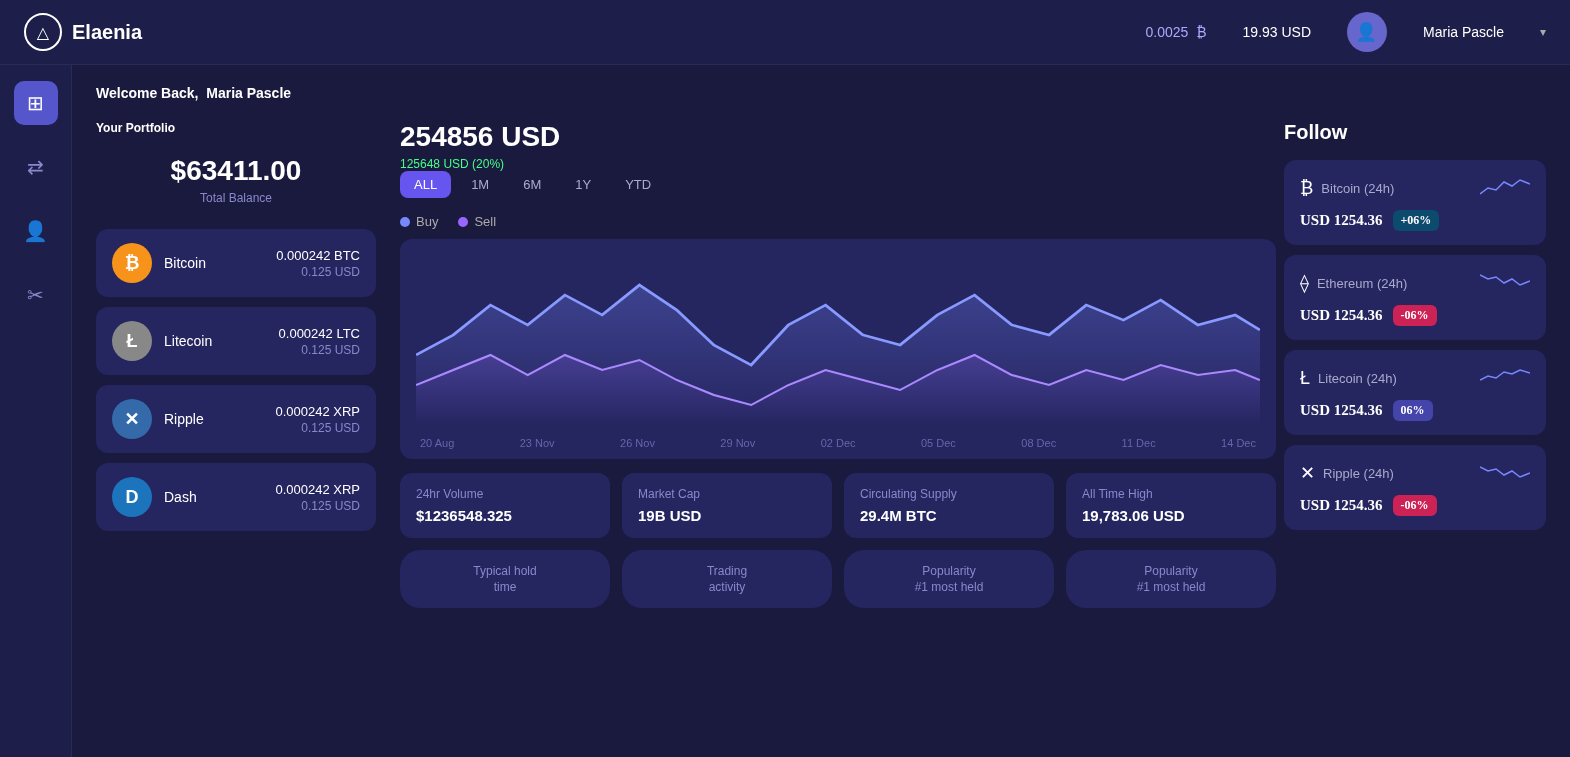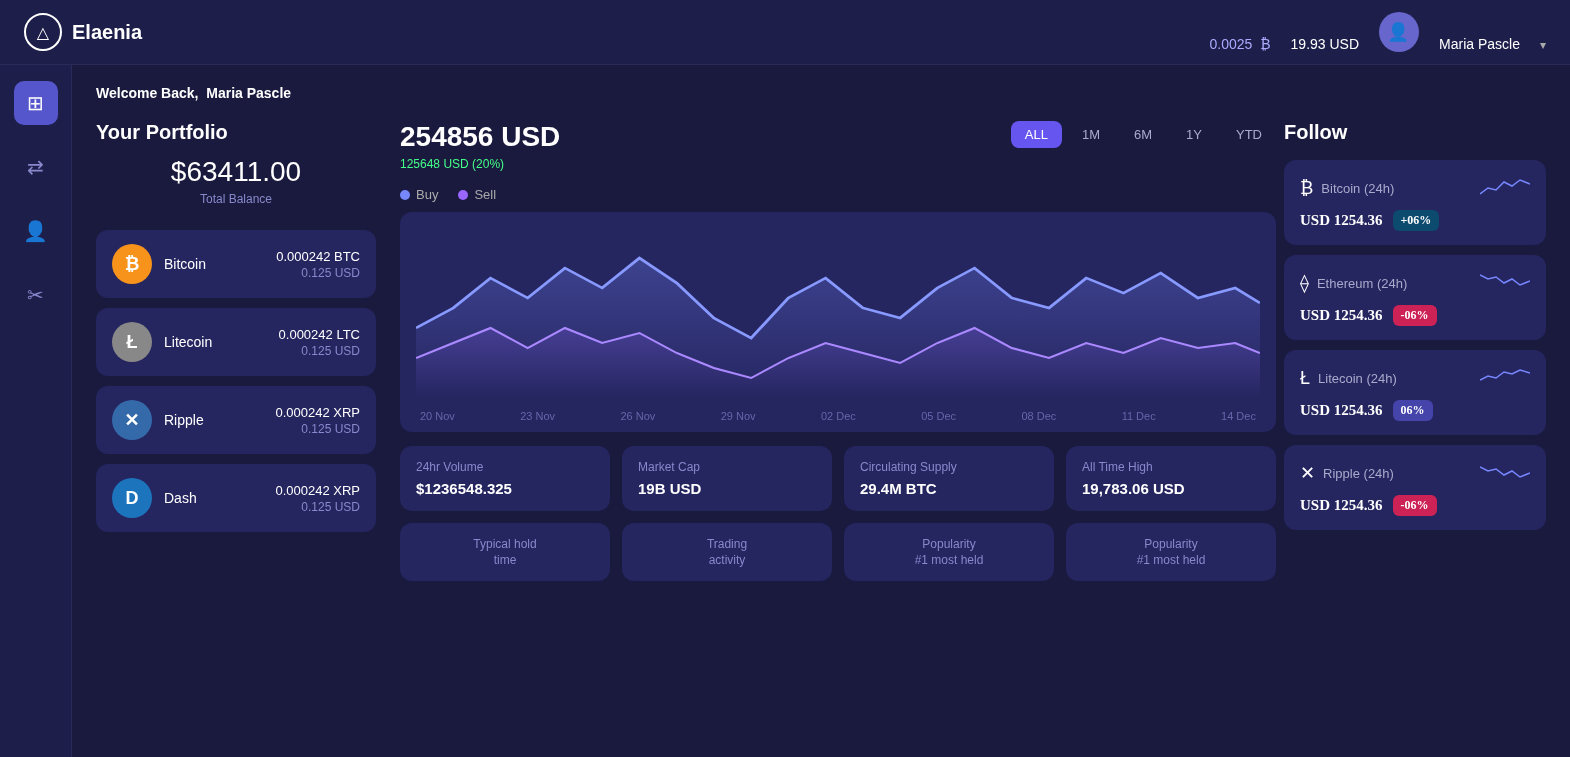--- a/index.html
+++ b/index.html
@@ -41,22 +41,22 @@
       font-size: 16px;
       color: #fff;
     }
     .logo-text {
       font-size: 20px;
       font-weight: 600;
       color: #fff;
     }
     .header-right {
       display: flex;
-      align-items: flex-end;
-      gap: 20px;
+      align-items: center;
+      gap: 36px;
     }
     .header-btc {
       color: #aaaaff;
       font-size: 14px;
     }
     .header-usd {
       color: #fff;
       font-size: 14px;
     }
     .avatar-circle {
@@ -131,32 +131,32 @@
     }
 
     .content-grid {
       display: grid;
       grid-template-columns: 280px 1fr;
       gap: 24px;
     }
 
     
     .portfolio-title {
-      font-size: 20px;
+      font-size: 12px;
       font-weight: 600;
       color: #fff;
-      margin-bottom: 12px;
+      margin-bottom: 20px;
     }
     .total-balance {
       text-align: center;
       margin-bottom: 24px;
     }
     .balance-amount {
       font-size: 28px;
-      font-weight: 400;
+      font-weight: 700;
       color: #fff;
     }
     .balance-label {
       font-size: 12px;
       color: #8888cc;
       margin-top: 4px;
     }
 
     .coin-card {
       background: #252560;
@@ -201,20 +201,21 @@
     .coin-usd {
       font-size: 12px;
       color: #8888cc;
       margin-top: 2px;
     }
     .chart-header {
       display: flex;
       align-items: flex-start;
       justify-content: space-between;
       margin-bottom: 16px;
+      flex-direction: column;
     }
     .chart-value {
       font-size: 28px;
       font-weight: 700;
       color: #fff;
     }
     .chart-change {
       color: #44ff88;
       font-size: 12px;
       margin-top: 4px;
@@ -307,21 +308,21 @@
 
     
     .bottom-stats {
       display: grid;
       grid-template-columns: repeat(4, 1fr);
       gap: 12px;
       margin-top: 12px;
     }
     .bottom-stat-card {
       background: #252560;
-      border-radius: 12px;
+      border-radius: 20px;
       padding: 14px 24px;
       text-align: center;
     }
     .bottom-stat-label {
       font-size: 12px;
       color: #8888cc;
     }
     .bottom-stat-sub {
       font-size: 12px;
       color: #8888cc;
@@ -530,21 +531,21 @@
 
               <path d="M0,100 L30,80 L60,50 L90,70 L120,40 L150,60 L180,30 L210,55 L240,90 L270,110 L300,70 L330,50 L360,80 L390,90 L420,60 L450,40 L480,70 L510,80 L540,50 L570,65 L600,45 L630,70 L660,60 L680,75 L680,170 L0,170 Z" fill="url(#grad1)"></path>
 
               <path d="M0,100 L30,80 L60,50 L90,70 L120,40 L150,60 L180,30 L210,55 L240,90 L270,110 L300,70 L330,50 L360,80 L390,90 L420,60 L450,40 L480,70 L510,80 L540,50 L570,65 L600,45 L630,70 L660,60 L680,75" fill="none" stroke="#8899ff" stroke-width="2.5"></path>
 
               <path d="M0,130 L30,115 L60,100 L90,120 L120,100 L150,115 L180,105 L210,125 L240,140 L270,150 L300,130 L330,115 L360,125 L390,135 L420,115 L450,100 L480,120 L510,130 L540,115 L570,125 L600,110 L630,120 L660,115 L680,125 L680,170 L0,170 Z" fill="url(#grad2)"></path>
 
               <path d="M0,130 L30,115 L60,100 L90,120 L120,100 L150,115 L180,105 L210,125 L240,140 L270,150 L300,130 L330,115 L360,125 L390,135 L420,115 L450,100 L480,120 L510,130 L540,115 L570,125 L600,110 L630,120 L660,115 L680,125" fill="none" stroke="#aa88ff" stroke-width="2"></path>
             </svg>
             <div class="chart-dates">
-              <span class="chart-date">20 Nov</span>
+              <span class="chart-date">20 Aug</span>
               <span class="chart-date">23 Nov</span>
               <span class="chart-date">26 Nov</span>
               <span class="chart-date">29 Nov</span>
               <span class="chart-date">02 Dec</span>
               <span class="chart-date">05 Dec</span>
               <span class="chart-date">08 Dec</span>
               <span class="chart-date">11 Dec</span>
               <span class="chart-date">14 Dec</span>
             </div>
           </div>

